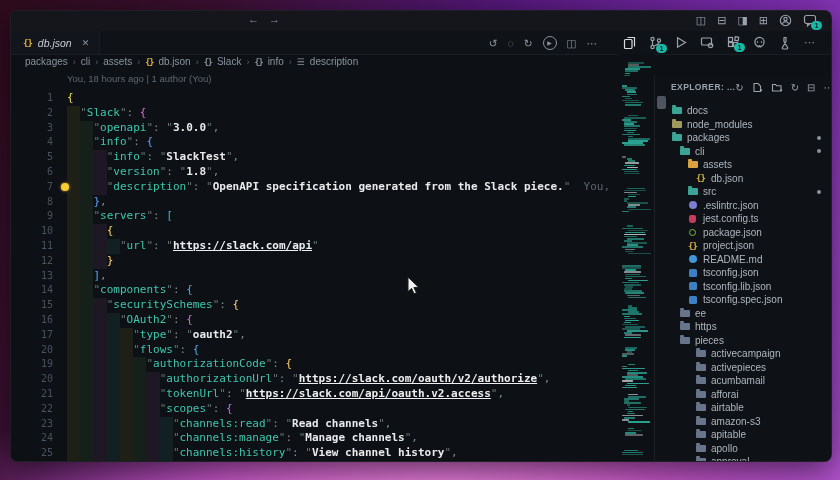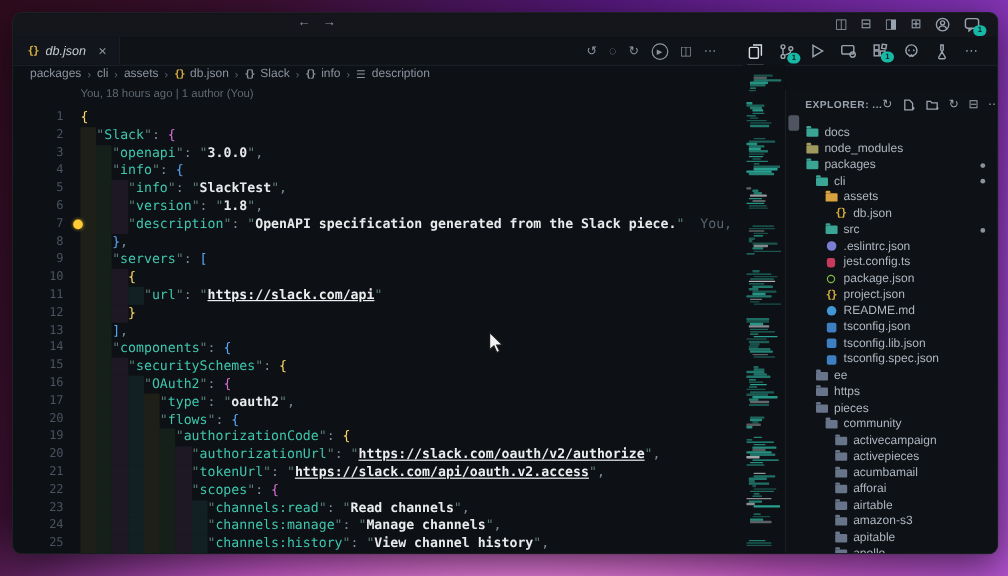--- a/index.html
+++ b/index.html
@@ -506,26 +506,20 @@
               <span class="folder" style="background: rgb(103, 116, 138);"></span>
             </span>
             <span>https</span>
           </div>
           <div class="trow" style="padding-left: 24px;">
             <span class="fico">
               <span class="folder" style="background: rgb(103, 116, 138);"></span>
             </span>
             <span>pieces</span>
           </div>
-          <div class="trow" style="padding-left: 32px;">
-            <span class="fico">
-              <span class="folder" style="background: rgb(103, 116, 138);"></span>
-            </span>
-            <span>community</span>
-          </div>
           <div class="trow" style="padding-left: 40px;">
             <span class="fico">
               <span class="folder" style="background: rgb(103, 116, 138);"></span>
             </span>
             <span>activecampaign</span>
           </div>
           <div class="trow" style="padding-left: 40px;">
             <span class="fico">
               <span class="folder" style="background: rgb(103, 116, 138);"></span>
             </span>

